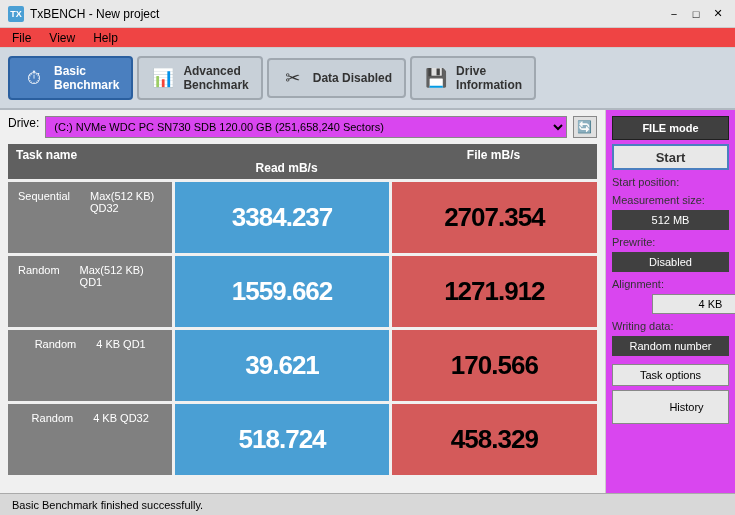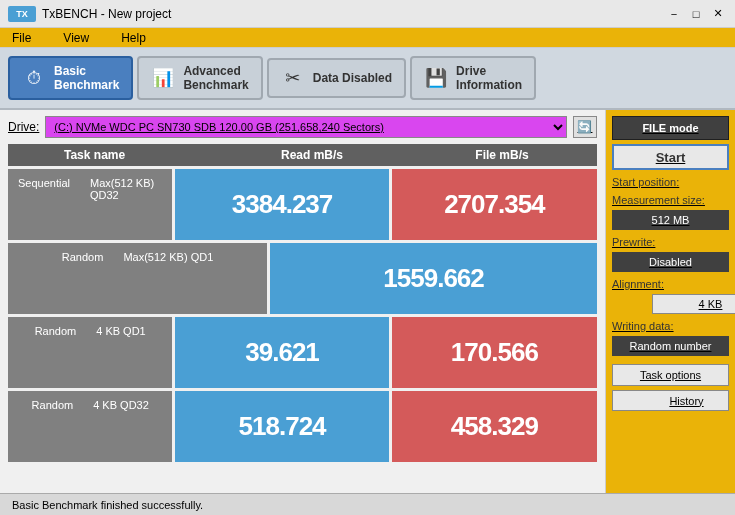--- a/index.html
+++ b/index.html
@@ -9,33 +9,33 @@
     .title-bar {
       background: #e8e8e8;
       height: 28px;
       display: flex;
       align-items: center;
       padding: 0 8px;
       border-bottom: 1px solid #ccc;
       justify-content: space-between;
     }
     .title-bar-left { display: flex; align-items: center; gap: 6px; font-size: 12px; }
-    .title-bar-icon { width: 28px; height: 16px; background: #4a9fd4; border-radius: 2px; display: flex; align-items: center; justify-content: center; color: white; font-size: 9px; font-weight: bold; }
+    .title-bar-icon { width: 16px; height: 16px; background: #4a9fd4; border-radius: 2px; display: flex; align-items: center; justify-content: center; color: white; font-size: 9px; font-weight: bold; }
     .title-bar-controls { display: flex; gap: 4px; }
     .title-bar-controls span { width: 18px; height: 16px; display: flex; align-items: center; justify-content: center; font-size: 11px; cursor: pointer; }
 
     
     .menu-bar {
-      background: #eab308;
+      background: #ef4444;
       height: 20px;
       display: flex;
       align-items: center;
       padding: 0 4px;
       border-bottom: 1px solid #ccc;
-      gap: 16px;
+      gap: 2px;
     }
     .menu-item { padding: 0 8px; height: 100%; display: flex; align-items: center; font-size: 12px; cursor: pointer; }
 
     
     .toolbar {
       background: #d0d8e0;
       height: 62px;
       display: flex;
       align-items: center;
       padding: 0 8px;
@@ -65,21 +65,21 @@
     .toolbar-btn-icon { width: 24px; height: 24px; display: flex; align-items: center; justify-content: center; font-size: 18px; }
     .toolbar-btn-text { font-size: 12px; font-weight: bold; line-height: 1.2; }
 
     
     .main { display: flex; height: calc(515px - 28px - 20px - 62px - 22px); }
 
     
     .left-panel { flex: 1; padding: 6px 8px; display: flex; flex-direction: column; gap: 6px; }
 
     
-    .drive-row { display: flex; align-items: center; gap: 6px; text-decoration: underline; }
+    .drive-row { display: flex; gap: 6px; }
     .drive-label { font-size: 12px; white-space: nowrap; }
     .drive-select {
       flex: 1;
       height: 22px;
       border: 1px solid #888;
       background: #d946ef;
       padding: 0 4px;
       font-size: 11px;
     }
     .drive-icon-btn {
@@ -91,22 +91,22 @@
       align-items: center;
       justify-content: center;
       cursor: pointer;
       font-size: 12px;
     }
 
     
     .results-table { flex: 1; display: flex; flex-direction: column; gap: 3px; }
     .table-header { display: flex; background: #606060; color: white; }
     .table-header .col { padding: 4px 8px; text-align: center; font-size: 12px; font-weight: bold; }
-    .col-name { flex: 1; text-align: left !important; margin-left: 48px; }
-    .col-read { flex: 1.2; }
+    .col-name { flex: 1; text-align: left !important; }
+    .col-read { flex: 1.2; margin-top: 13px; }
     .col-write { flex: 1.2; }
 
     .table-row { display: flex; gap: 3px; }
     .row-label {
       flex: 1;
       background: #808080;
       color: white;
       padding: 8px 10px;
       font-size: 11px;
       display: flex;
@@ -122,40 +122,39 @@
       align-items: center;
       justify-content: center;
       font-size: 26px;
       font-weight: bold;
       letter-spacing: -1px;
       padding: 20px;
     }
     .row-write {
       flex: 1.2;
       background: #d45a5a;
-      color: #ffffff;
+      color: #000000;
       display: flex;
       align-items: center;
       justify-content: center;
       font-size: 26px;
       font-weight: bold;
       letter-spacing: -1px;
       padding: 16px;
     }
 
     
     .right-panel {
       width: 130px;
       padding: 6px 6px;
       display: flex;
       flex-direction: column;
       gap: 4px;
-      background: #eab308;
+      background: #d946ef;
       border-left: 1px solid #ccc;
-      text-decoration: underline;
     }
     .file-mode-btn {
       width: 100%;
       height: 24px;
       background: #404040;
       color: white;
       border: 1px solid #202020;
       font-size: 11px;
       font-weight: bold;
       cursor: pointer;
@@ -200,21 +199,21 @@
       width: 100%;
       height: 22px;
       background: #e8e8e8;
       border: 1px solid #888;
       font-size: 11px;
       cursor: pointer;
       margin-top: 4px;
     }
     .history-btn {
       width: 100%;
-      height: 21px;
+      height: 34px;
       background: #e8e8e8;
       border: 1px solid #888;
       font-size: 11px;
       cursor: pointer;
       padding-left: 32px;
     }
 
     
     .status-bar {
       height: 22px;
@@ -294,20 +293,21 @@
         <div class="row-read">3384.237</div>
         <div class="row-write">2707.354</div>
       </div>
 
       <div class="table-row">
         <div class="row-label">
           <span>Random</span>
           <span>Max(512 KB) QD1</span>
         </div>
         <div class="row-read">1559.662</div>
+        <div class="row-write">1271.912</div>
       </div>
 
       <div class="table-row">
         <div class="row-label">
           <span>Random</span>
           <span>4 KB QD1</span>
         </div>
         <div class="row-read">39.621</div>
         <div class="row-write">170.566</div>
       </div>

